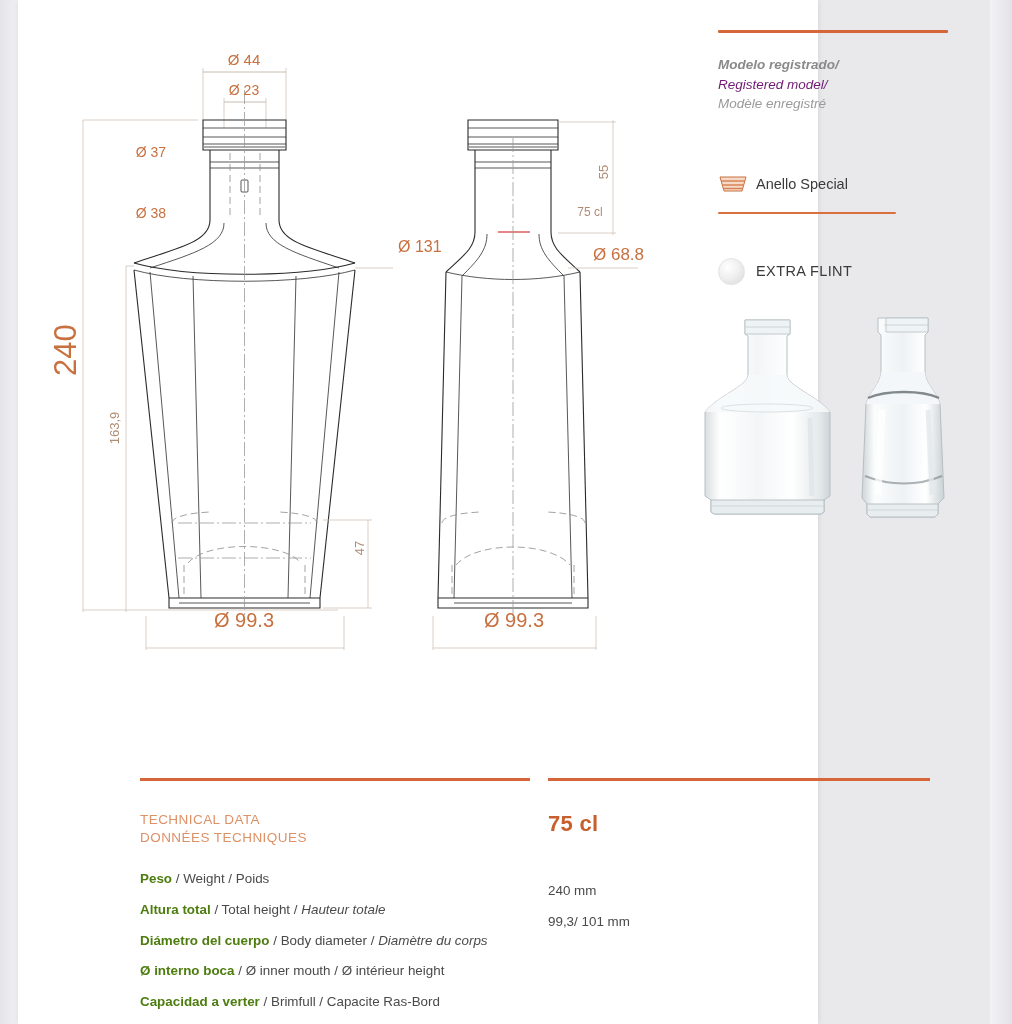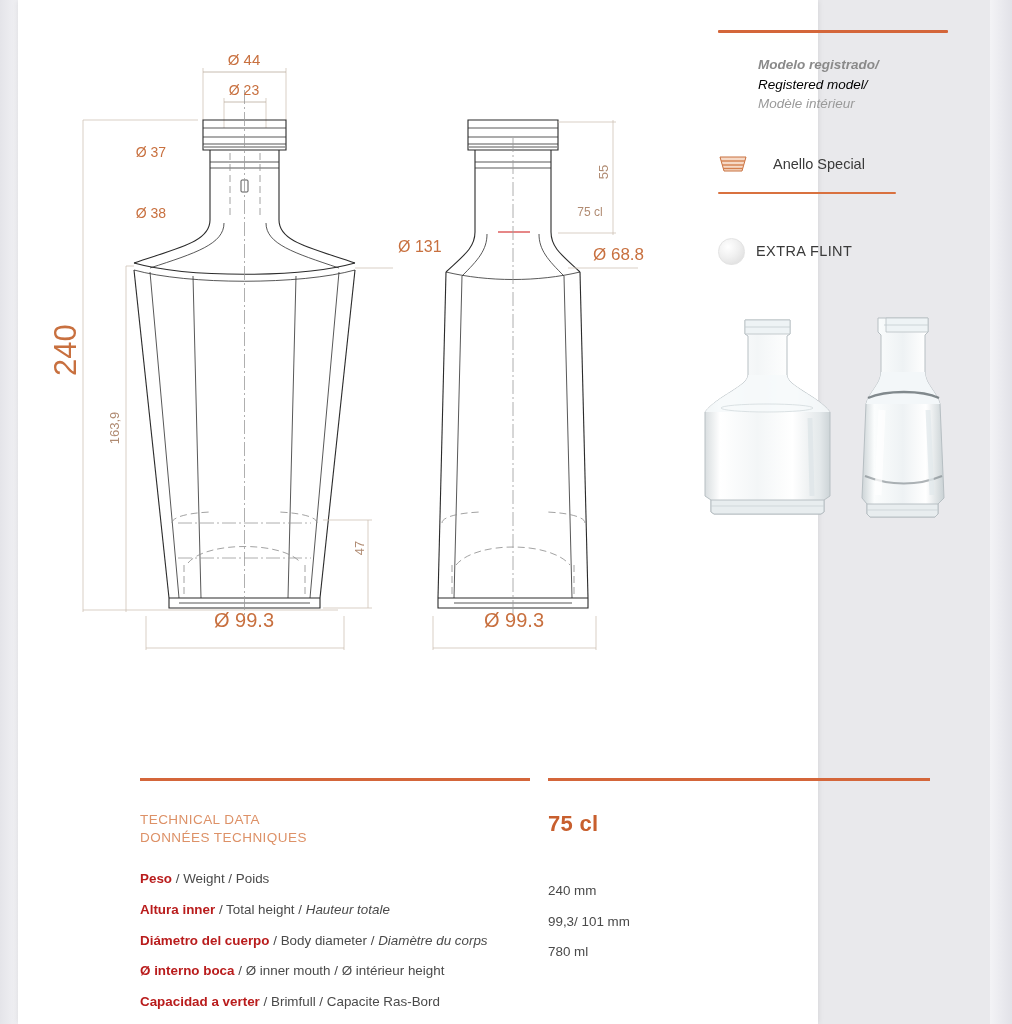--- a/index.html
+++ b/index.html
@@ -16,26 +16,26 @@
   }
   .edge-l{position:absolute;left:0;top:0;width:18px;height:1024px;
     background:linear-gradient(to right,#e4e4e9,#f2f2f5);}
   .edge-r{position:absolute;left:990px;top:0;width:22px;height:1024px;
     background:linear-gradient(to right,#f3f3f6,#e2e2e8);}
 
   
   .info-panel{position:absolute;left:700px;top:30px;width:230px;}
   .rule{height:3px;background:#d4663a;border-radius:1px;}
   .rule.thin{height:2px;background:#d9713f;}
-  .reg-block{margin-top:22px;line-height:1.45;margin-left:40px;}
+  .reg-block{margin-top:22px;line-height:1.45;}
   .reg-1{font-size:13.5px;font-weight:bold;color:#8a8a8a;font-style:italic;}
-  .reg-2{font-size:13.5px;color:#000000;font-style:italic;}
+  .reg-2{font-size:13.5px;color:#701a75;font-style:italic;}
   .reg-3{font-size:13.5px;color:#9a9a9a;font-style:italic;}
 
-  .anello-row{display:flex;align-items:center;gap:25px;margin-top:40px;}
+  .anello-row{display:flex;align-items:center;gap:8px;margin-top:60px;}
   .anello-label{font-size:14.5px;color:#3a3a3a;}
   .flint-row{display:flex;align-items:center;gap:11px;margin-top:44px;}
   .flint-label{font-size:14.5px;color:#3a3a3a;letter-spacing:.4px;}
   .rule-holder{margin-top:18px;width:178px;}
   .glass-dot{width:25px;height:25px;border-radius:50% 50% 48% 48%;
     background:radial-gradient(circle at 36% 32%,#ffffff 0%,#f0f0f0 45%,#d9d9d9 100%);
     border:1px solid #e3e3e3;}
 
   
   .photos{position:absolute;left:672px;top:300px;width:280px;height:270px;}
@@ -49,21 +49,21 @@
   .specs-rules .r1{width:390px;height:3px;background:#d4663a;}
   .specs-rules .gap{width:18px;}
   .specs-rules .r2{width:382px;height:3px;background:#d4663a;}
   .specs-body{display:flex;margin-top:30px;}
   .col-left{width:408px;}
   .col-right{width:382px;}
   .hdr{color:#dd9167;font-size:13.5px;line-height:1.35;letter-spacing:.45px;}
   .vol{color:#c85f2e;font-size:22px;font-weight:bold;letter-spacing:.3px;}
   .rows{margin-top:24px;}
   .row{font-size:13.4px;color:#4a4a4a;margin-bottom:14.5px;line-height:1.2;}
-  .row b{color:#b91c1c;font-weight:bold;}
+  .row b{color:#4d7c0f;font-weight:bold;}
   .row i{font-style:italic;}
   .vals{margin-top:46px;}
   .val{font-size:13.4px;color:#4a4a4a;margin-bottom:14.5px;line-height:1.2;}
 
   .dim{fill:#c8703f;font-family:"Liberation Sans",sans-serif;}
   .dim-sm{fill:#b08b72;font-family:"Liberation Sans",sans-serif;}
 </style>
 </head>
 <body>
 
@@ -215,21 +215,21 @@
       <text class="dim" x="476" y="607" font-size="20" text-anchor="middle">Ø 99.3</text>
     </svg>
   </div>
 
   <div class="info-panel">
     <div class="rule"></div>
 
     <div class="reg-block">
       <div class="reg-1">Modelo registrado/</div>
       <div class="reg-2">Registered model/</div>
-      <div class="reg-3">Modèle intérieur</div>
+      <div class="reg-3">Modèle enregistré</div>
     </div>
 
     <div class="anello-row">
       <svg width="30" height="20" viewBox="0 0 30 20">
         <path d="M2,3 L28,3 L24,17 L6,17 Z" fill="#f6d9c6" stroke="#c8703f" stroke-width="1"></path>
         <line x1="3" y1="7" x2="27" y2="7" stroke="#d4804f" stroke-width="1.4"></line>
         <line x1="4" y1="11" x2="26" y2="11" stroke="#d4804f" stroke-width="1.4"></line>
         <line x1="5" y1="14.5" x2="25" y2="14.5" stroke="#d4804f" stroke-width="1.4"></line>
       </svg>
       <span class="anello-label">Anello Special</span>
@@ -311,38 +311,37 @@
       <div class="col-left">
         <div class="hdr">
           <div>TECHNICAL DATA</div>
           <div>DONNÉES TECHNIQUES</div>
         </div>
         <div class="rows">
           <div class="row">
             <b>Peso</b><span> / Weight / Poids</span><i></i>
           </div>
           <div class="row">
-            <b>Altura inner</b><span> / Total height / </span><i>Hauteur totale</i>
+            <b>Altura total</b><span> / Total height / </span><i>Hauteur totale</i>
           </div>
           <div class="row">
             <b>Diámetro del cuerpo</b><span> / Body diameter / </span><i>Diamètre du corps</i>
           </div>
           <div class="row">
             <b>Ø interno boca</b><span> / Ø inner mouth / Ø intérieur height</span><i></i>
           </div>
           <div class="row">
             <b>Capacidad a verter</b><span> /  Brimfull / Capacite Ras-Bord</span><i></i>
           </div>
         </div>
       </div>
 
       <div class="col-right">
         <div class="vol">75 cl</div>
         <div class="vals">
           <div class="val">240 mm</div>
           <div class="val">99,3/ 101 mm</div>
-          <div class="val">780 ml</div>
         </div>
       </div>
     </div>
   </div>
 
 </div>
 
 </body></html>

